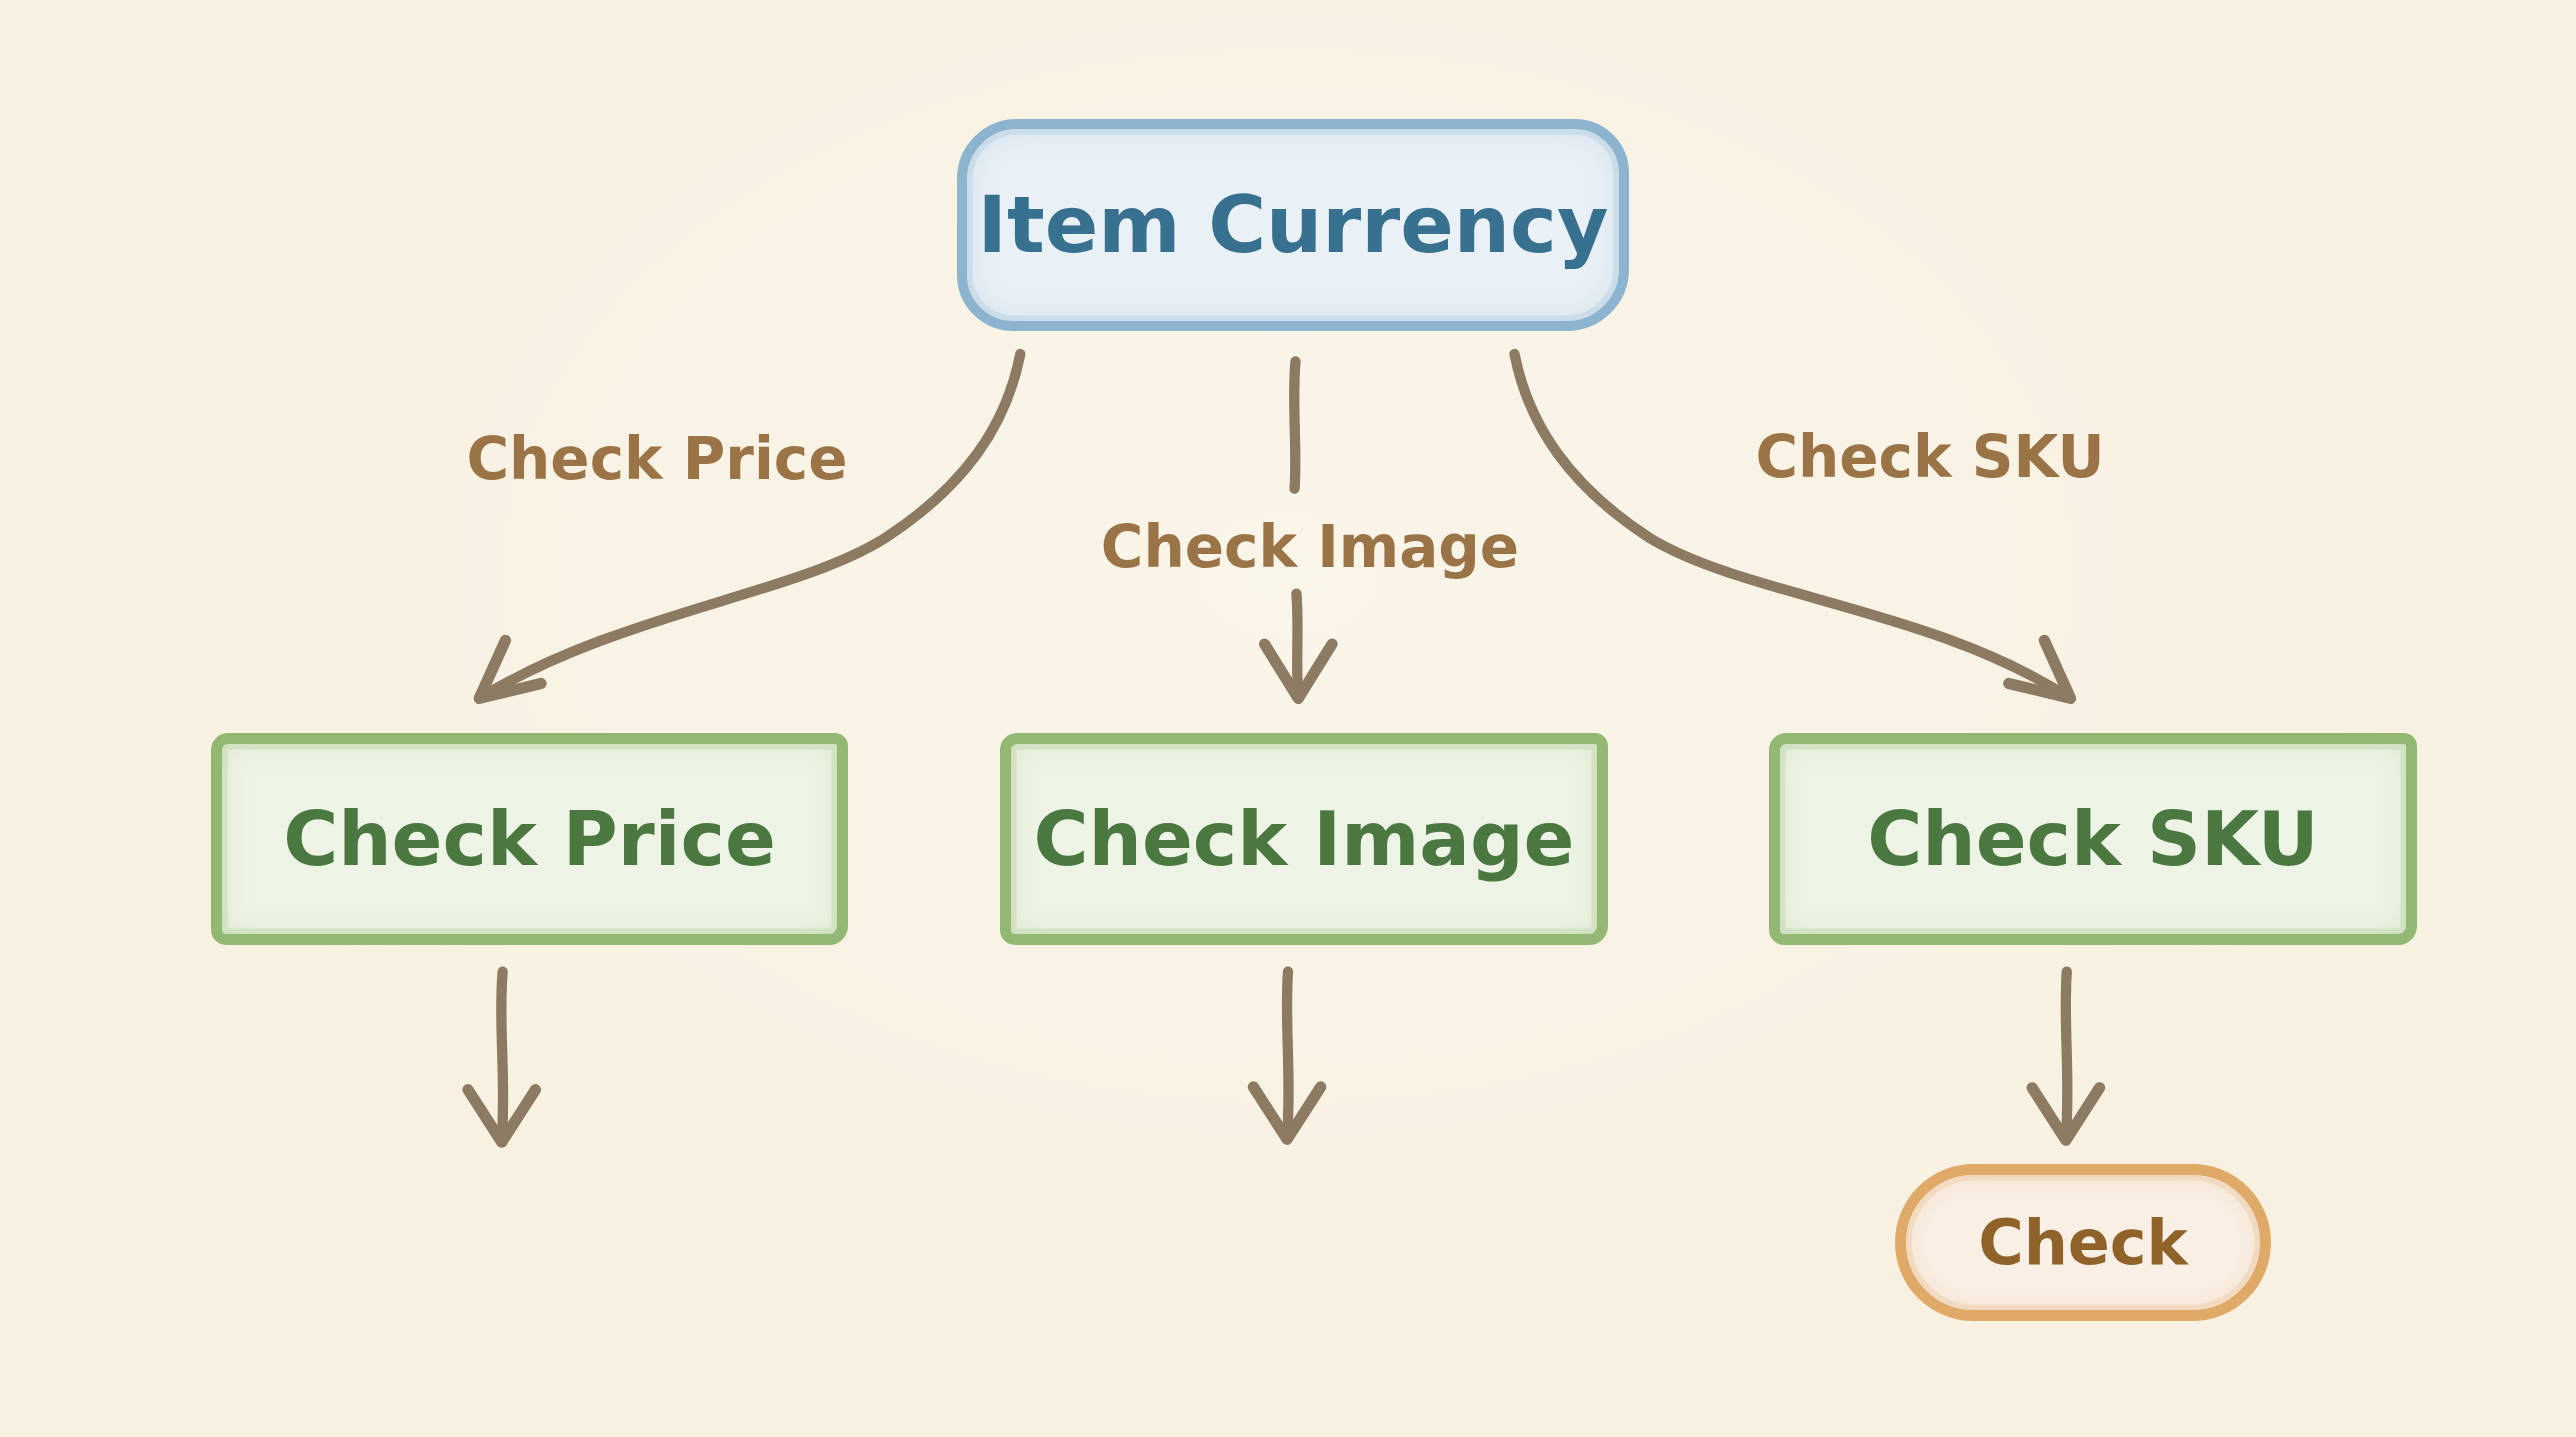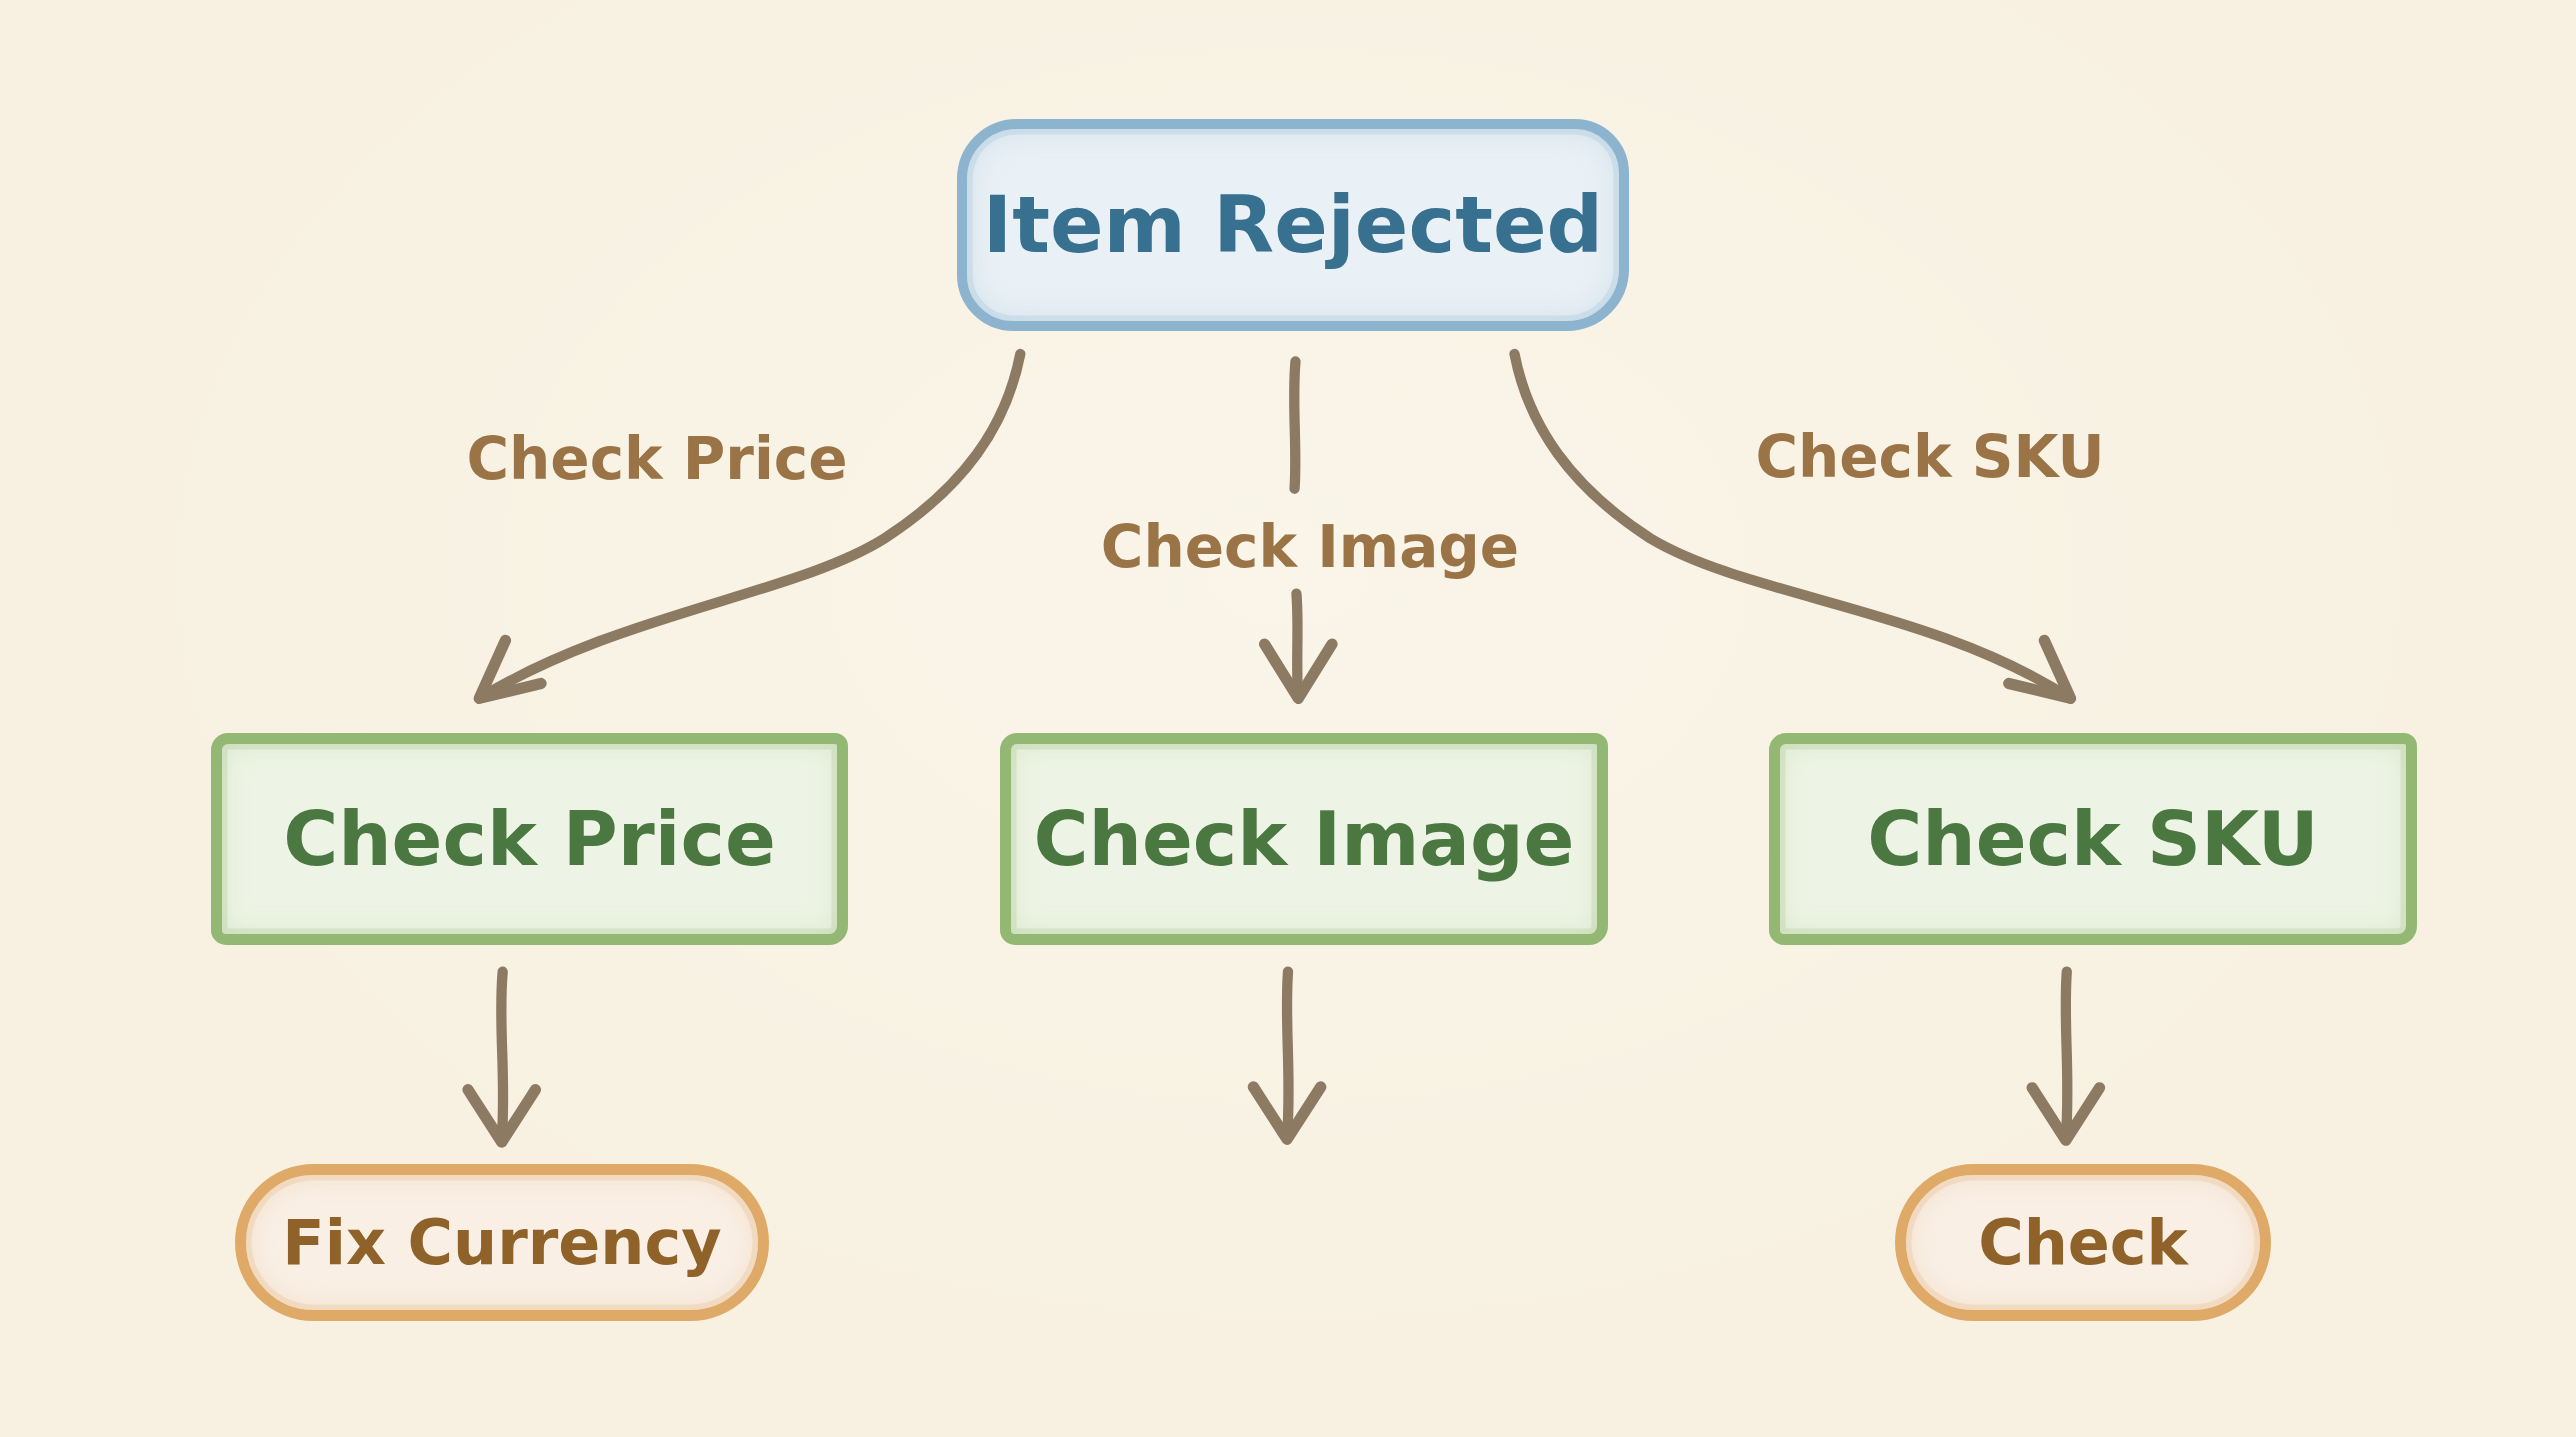--- a/index.html
+++ b/index.html
@@ -131,36 +131,33 @@
       <path class="edge-head" d="M 1339 1161 L 1375 1217 L 1411 1161"></path>
     </g>
 
     <g>
       <path class="edge-shaft" d="M 2208 1038 C 2204 1095, 2212 1148, 2207 1216"></path>
       <path class="edge-head" d="M 2171 1162 L 2207 1218 L 2243 1162"></path>
     </g>
   </svg>
 
   <div class="node node-root">
-    <span>Item Rejected</span>
+    <span>Item Currency</span>
   </div>
 
   <div class="node node-process col-left">
     <span>Check Price</span>
   </div>
   <div class="node node-process col-mid">
     <span>Check Image</span>
   </div>
   <div class="node node-process col-right">
     <span>Check SKU</span>
   </div>
 
-  <div class="node node-pill col-left">
-    <span>Fix Currency</span>
-  </div>
   <div class="node node-pill col-right">
     <span>Check</span>
   </div>
 
   <div class="edge-label label-price">Check Price</div>
   <div class="edge-label label-image">Check Image</div>
   <div class="edge-label label-sku">Check SKU</div>
 
 </div>
 

